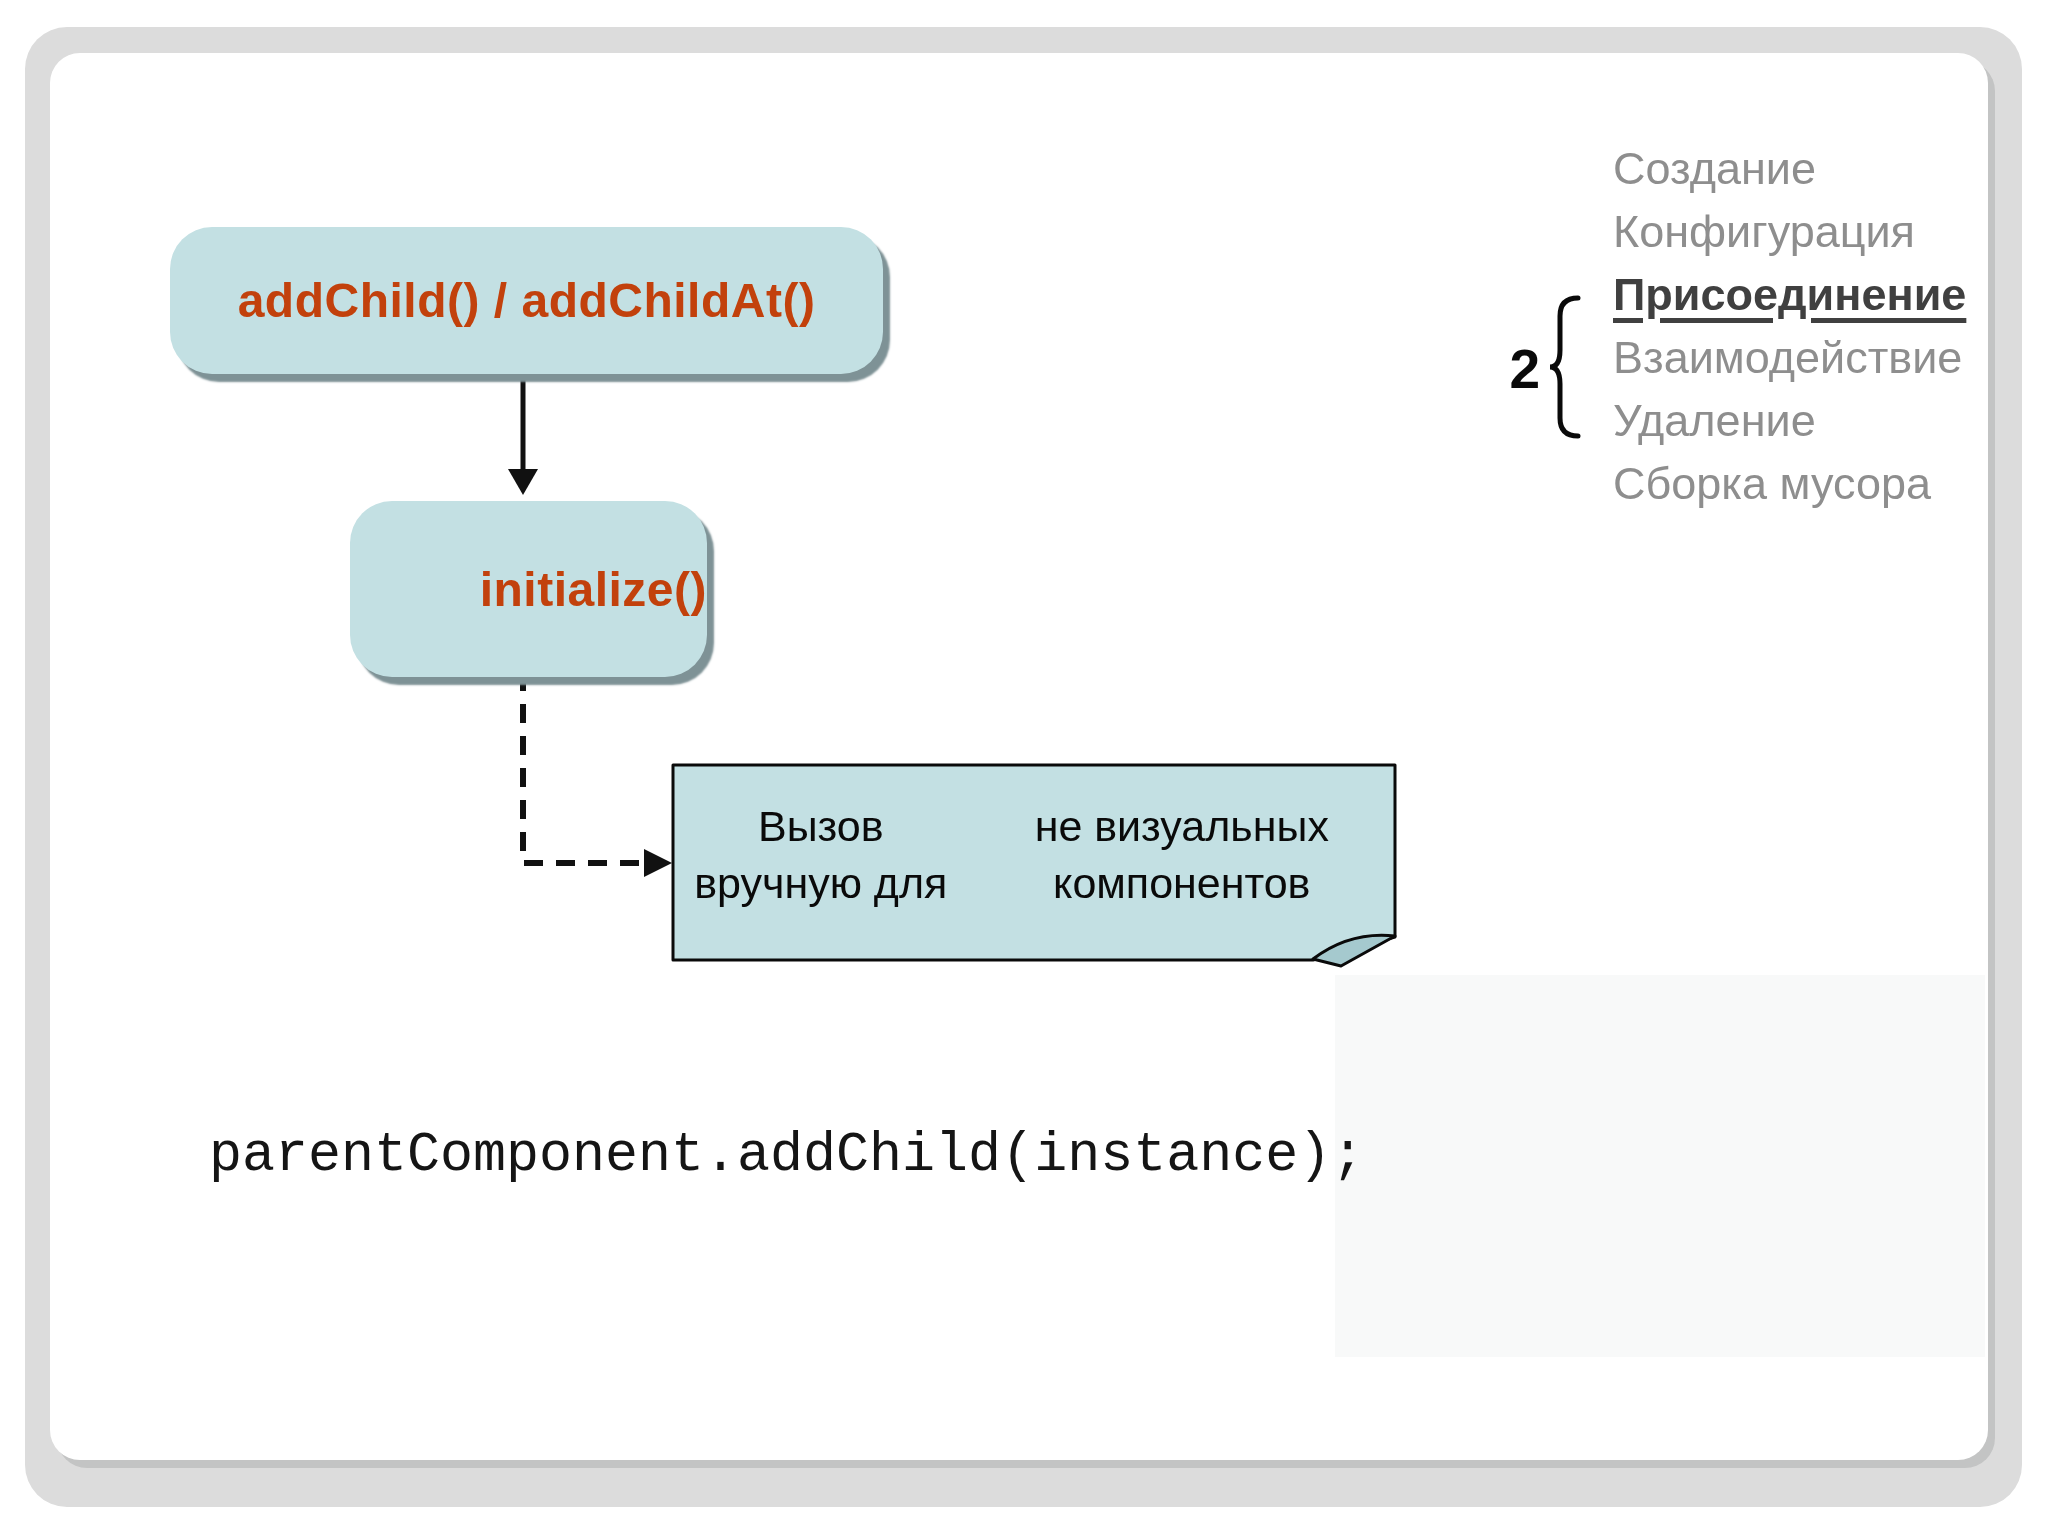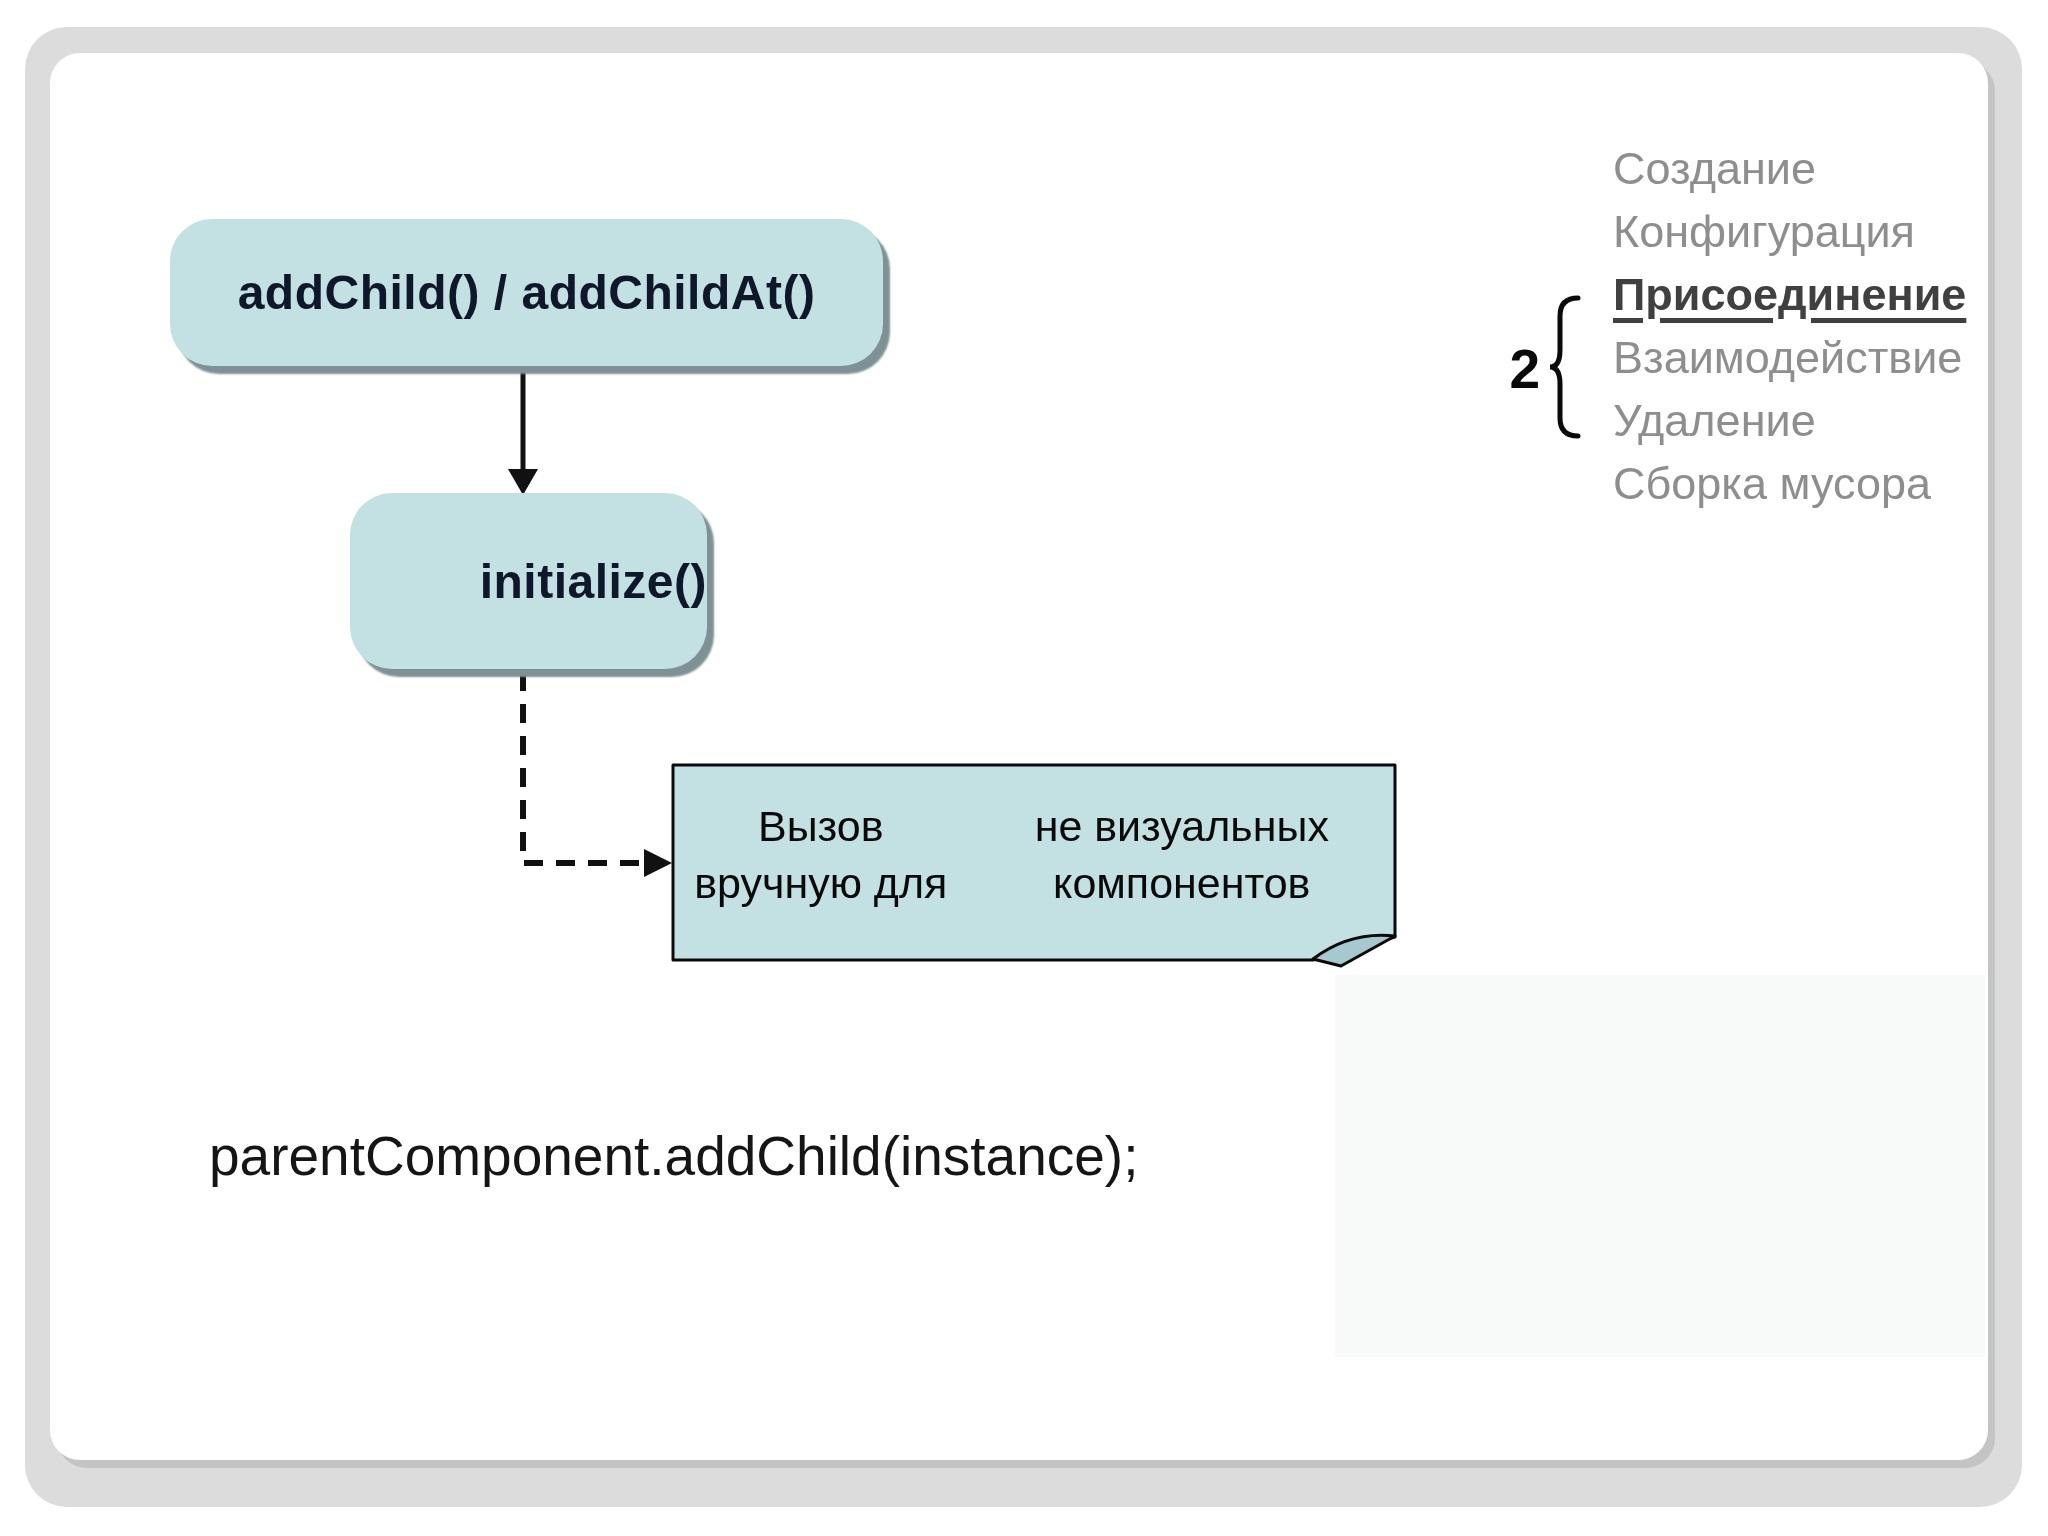--- a/index.html
+++ b/index.html
@@ -7,28 +7,28 @@
           font-family:"Liberation Sans",sans-serif;}
   #mat{position:absolute;left:25px;top:27px;width:1997px;height:1480px;
        background:#dcdcdc;border-radius:42px;}
   #slide{position:absolute;left:50px;top:53px;width:1938px;height:1407px;
          background:#ffffff;border-radius:30px;box-shadow:7px 8px 0 #c3c4c4;}
   .placeholder-shade{position:absolute;left:1285px;top:922px;width:650px;height:382px;
          background:#f8f9f9;z-index:0;}
   #diagram-svg{position:absolute;left:0;top:0;width:1938px;height:1407px;z-index:1;}
   .flow-box{position:absolute;z-index:2;background:#c3e0e3;border-radius:42px;
             box-shadow:7px 8px 2px #7e9296;display:flex;align-items:center;justify-content:center;
-            font-weight:bold;font-size:48px;color:#0f172a;letter-spacing:0.5px;}
+            font-weight:bold;font-size:48px;color:#c2410c;letter-spacing:0.5px;margin-top:8px;}
   #flow-box-addchild{left:120px;top:166px;width:713px;height:147px;}
   #flow-box-initialize{left:300px;top:440px;width:357px;height:176px;justify-content:flex-end;}
   #note-text{position:absolute;left:623px;top:712px;width:722px;height:180px;z-index:3;
              display:flex;flex-direction:row;align-items:center;justify-content:center;
              font-size:43px;line-height:57px;color:#0a0a0a;text-align:center;}
   #code-line{position:absolute;left:159px;top:1071px;z-index:2;
-             font-family:Liberation Sans, sans-serif;font-size:55px;color:#151515;white-space:pre;}
+             font-family:Liberation Mono, monospace;font-size:55px;color:#151515;white-space:pre;}
   #lifecycle-list{position:absolute;left:1543px;top:84px;z-index:2;
                   font-size:45px;line-height:63px;color:#8e8e8e;margin-left:20px;}
   .lc-item{white-space:nowrap;}
   .lc-item.active{color:#404040;font-weight:bold;text-decoration:underline;
                   text-decoration-thickness:5px;text-underline-offset:8px;}
   #stage-count{position:absolute;left:1430px;top:284px;width:60px;z-index:2;
                font-size:55px;font-weight:bold;color:#0a0a0a;text-align:right;}
 </style>
 </head>
 <body>

